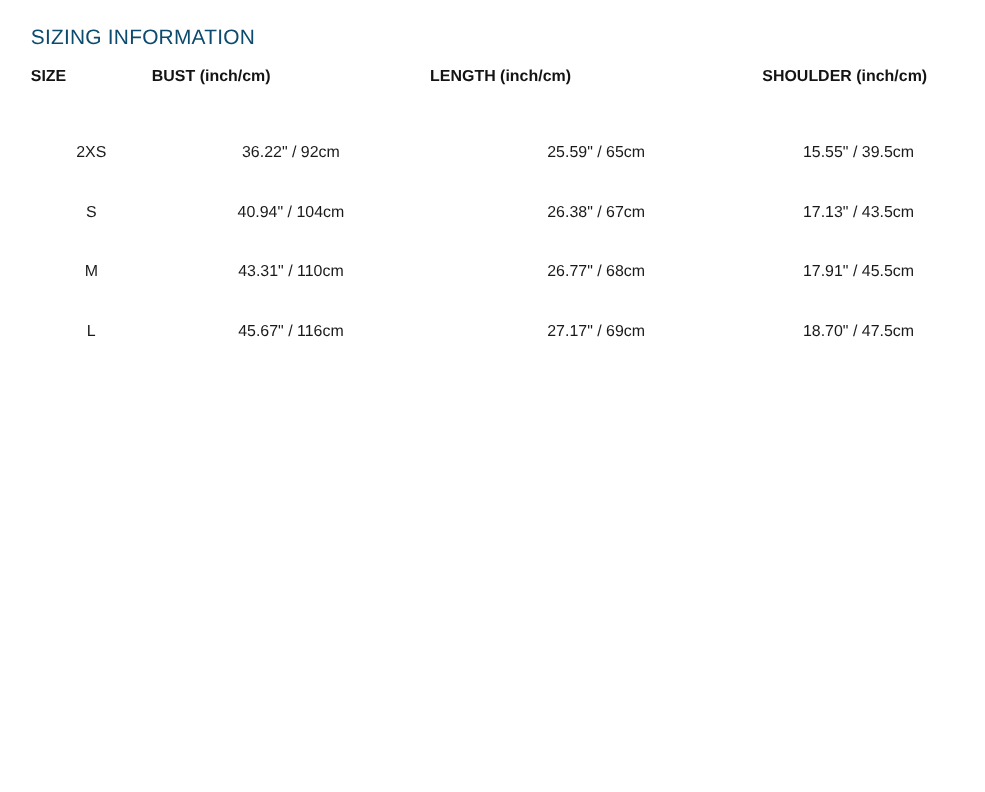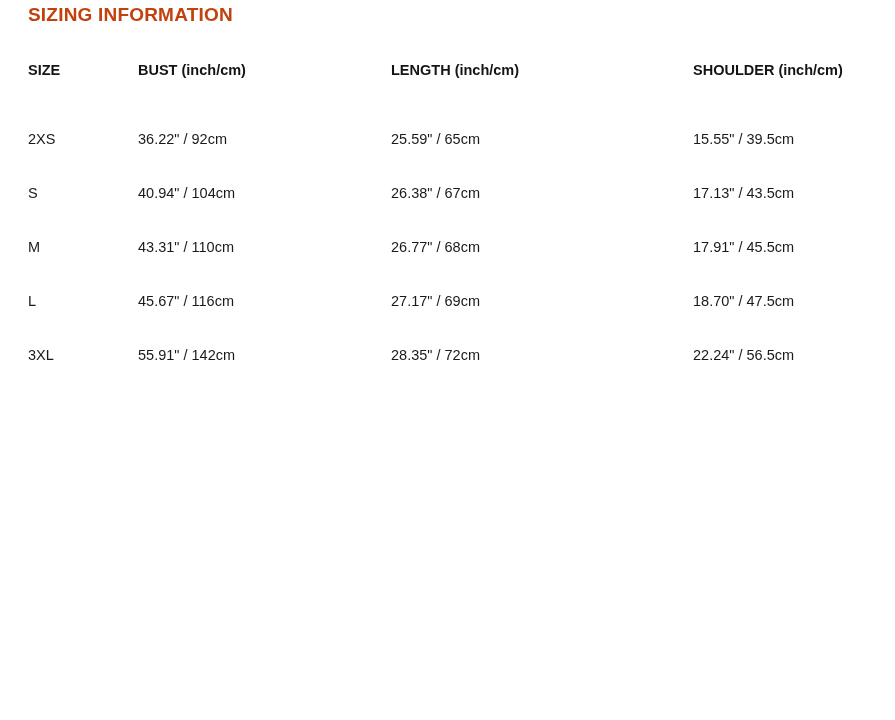--- a/index.html
+++ b/index.html
@@ -17,25 +17,25 @@
   .page {
     position: relative;
     width: 895px;
     height: 720px;
     box-sizing: border-box;
     padding: 0;
   }
   .page-title {
     position: absolute;
     left: 28px;
-    top: 4px;
+    top: 24px;
     font-size: 19px;
-    font-weight: 700;
+    font-weight: 400;
     letter-spacing: 0.2px;
-    color: #c2410c;
+    color: #0c4a6e;
   }
   table.size-table {
     position: absolute;
     left: 28px;
     top: 62px;
     width: 840px;
     border-collapse: collapse;
     table-layout: fixed;
   }
   table.size-table col.c-size   { width: 110px; }
@@ -46,21 +46,21 @@
   table.size-table th {
     text-align: left;
     font-size: 14.5px;
     font-weight: 700;
     color: #141414;
     padding: 0 0 34px 0;
     vertical-align: top;
     white-space: nowrap;
   }
   table.size-table td {
-    text-align: left;
+    text-align: center;
     font-size: 14.5px;
     font-weight: 400;
     color: #1a1a1a;
     padding: 0 0 0 0;
     height: 54px;
     vertical-align: middle;
     white-space: nowrap;
   }
   table.size-table tbody tr td:first-child {
     font-weight: 400;
@@ -106,22 +106,16 @@
         <td>43.31" / 110cm</td>
         <td>26.77" / 68cm</td>
         <td>17.91" / 45.5cm</td>
       </tr>
       <tr>
         <td>L</td>
         <td>45.67" / 116cm</td>
         <td>27.17" / 69cm</td>
         <td>18.70" / 47.5cm</td>
       </tr>
-      <tr>
-        <td>3XL</td>
-        <td>55.91" / 142cm</td>
-        <td>28.35" / 72cm</td>
-        <td>22.24" / 56.5cm</td>
-      </tr>
     </tbody>
   </table>
 
 </div>
 
 </body></html>

